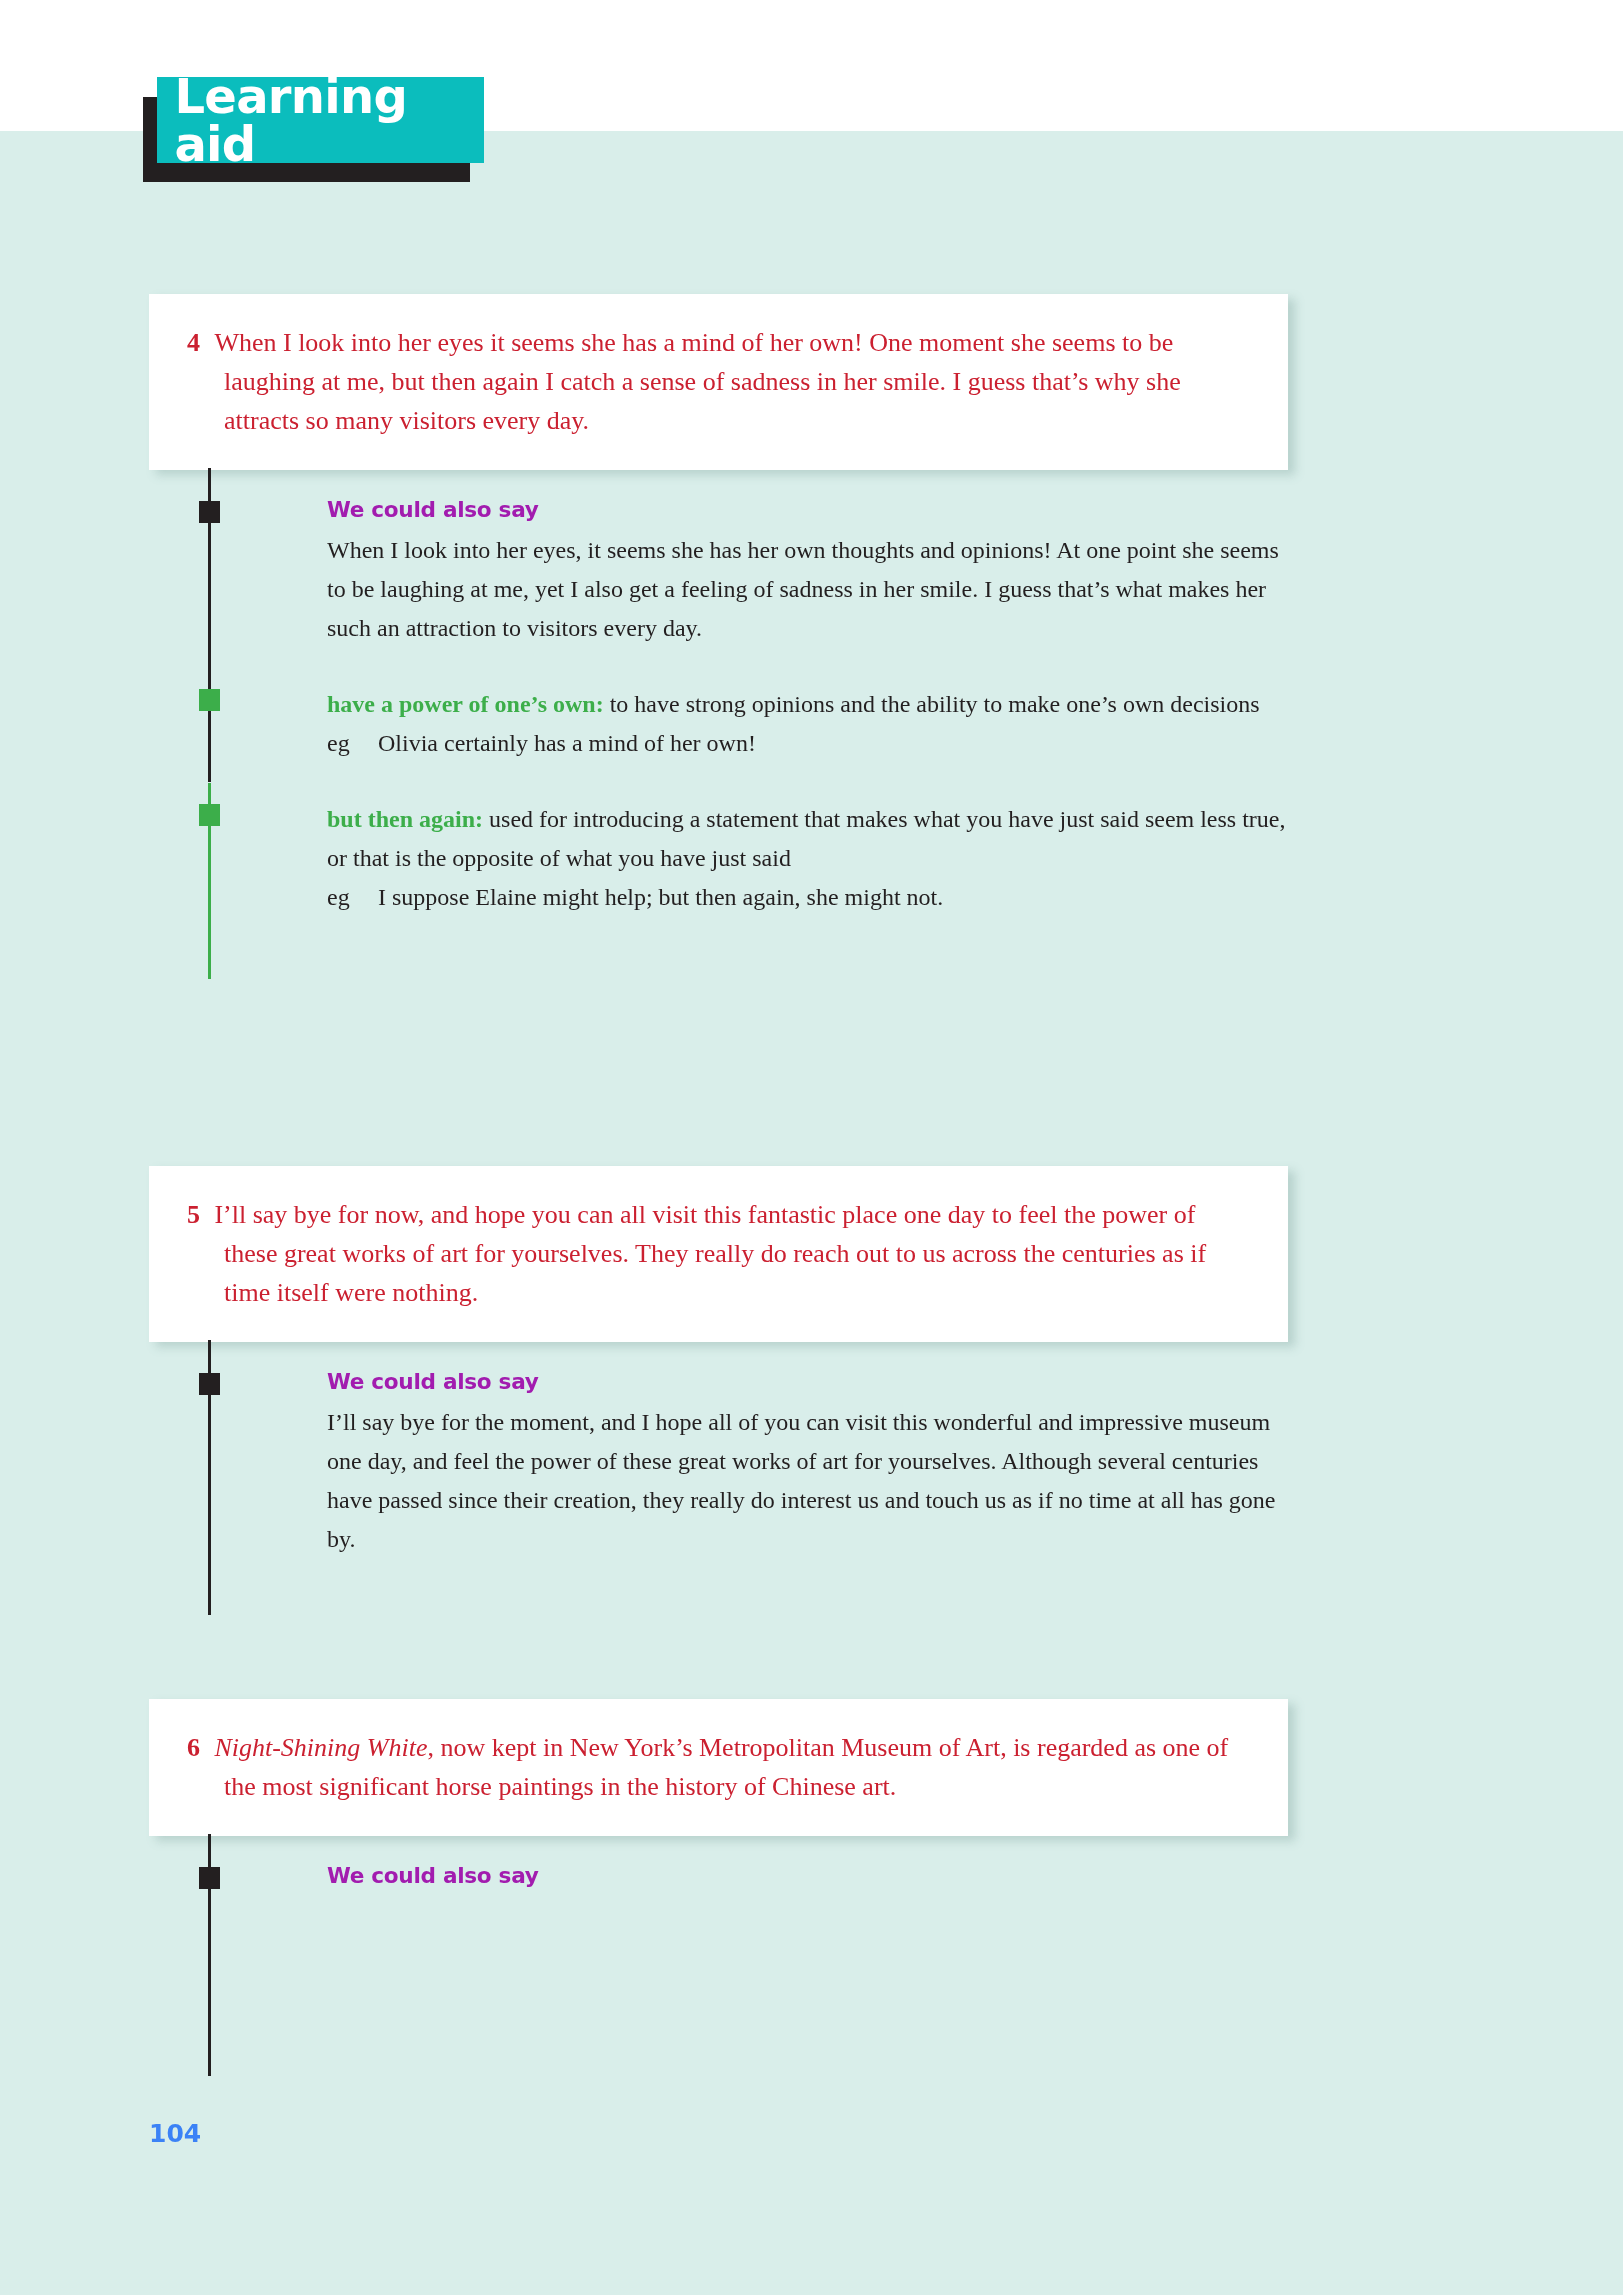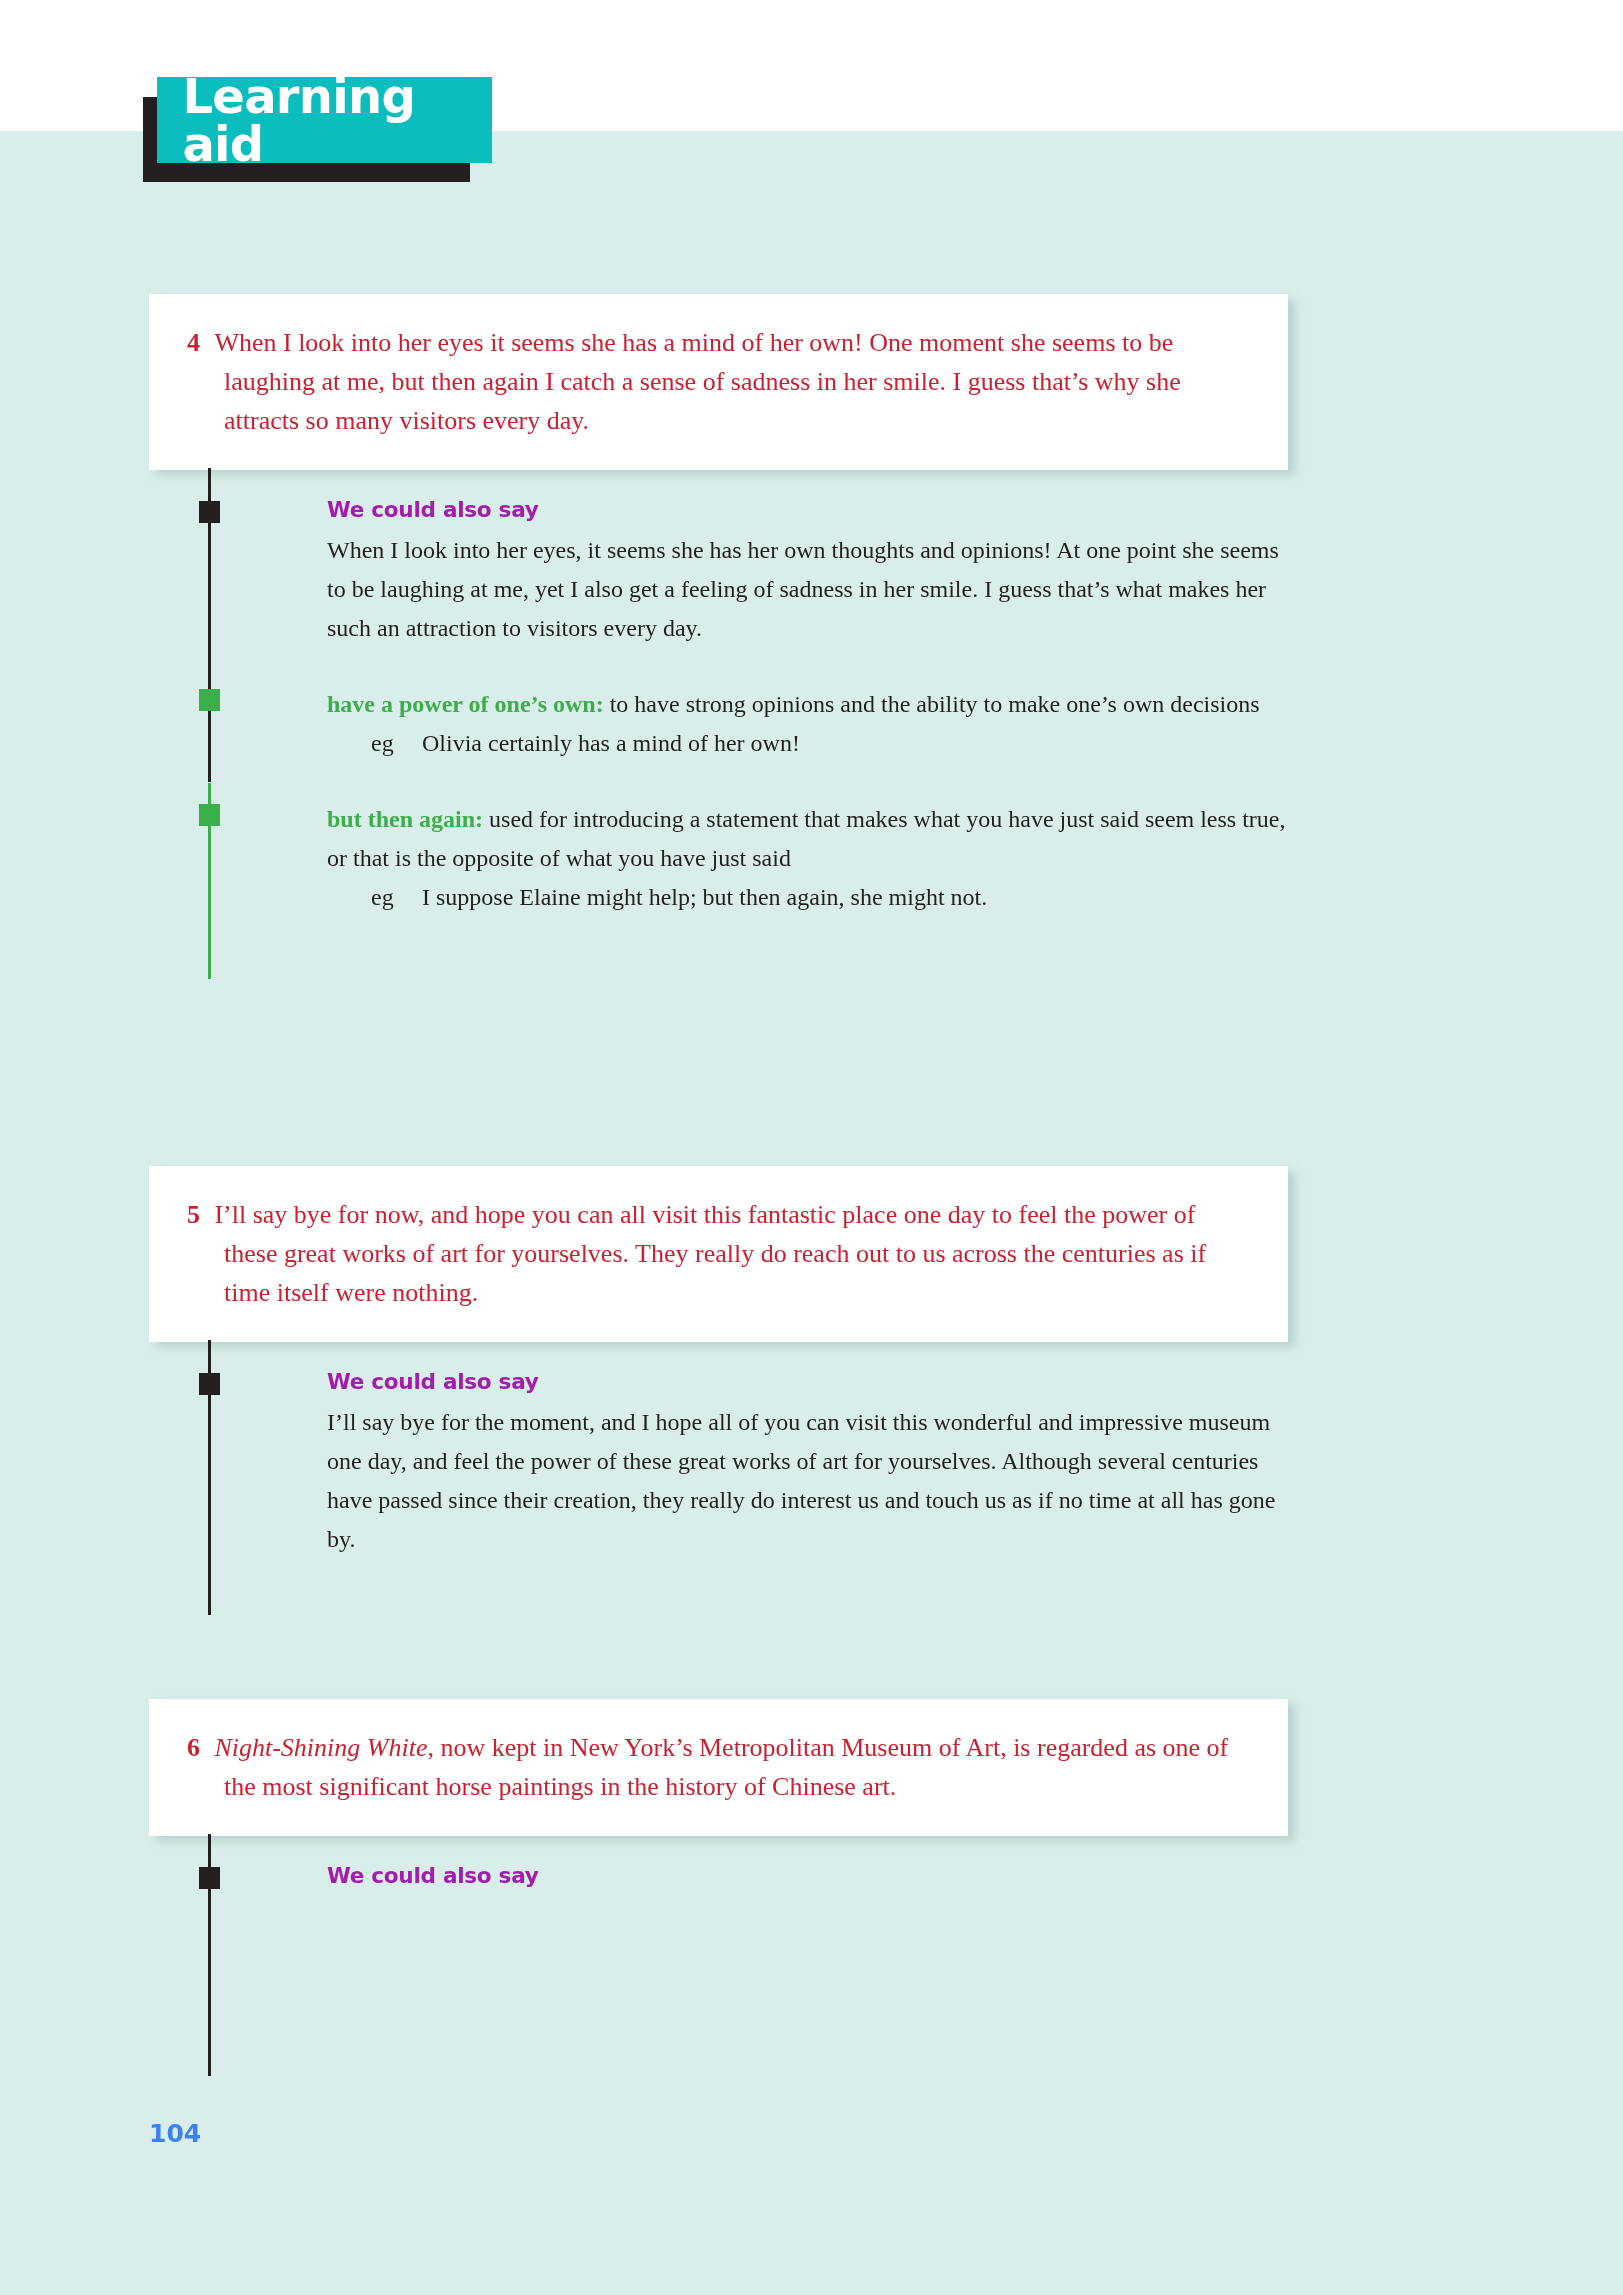--- a/index.html
+++ b/index.html
@@ -50,21 +50,20 @@
   .header-box {
     position: absolute;
     left: 14.4px;
     top: 0px;
     width: 327px;
     height: 86px;
     background: #0bbdbd;
     display: flex;
     align-items: center;
     justify-content: flex-start;
-    padding-left: 8px;
   }
   .header-title {
     font-family: "DejaVu Sans", sans-serif;
     font-weight: bold;
     font-size: 48px;
     color: #ffffff;
     letter-spacing: -0.7px;
     padding-left: 17px;
     line-height: 1;
   }
@@ -154,21 +153,20 @@
   .eg-row {
     font-family: "Liberation Serif", serif;
     font-size: 24px;
     line-height: 1.62;
     color: #231f20;
     display: flex;
   }
   .eg-label {
     width: 51px;
     flex: 0 0 51px;
-    margin-left: 44px;
   }
   .eg-text { }
 
   
   .page-number {
     position: absolute;
     left: 149px;
     top: 2119px;
     font-family: "DejaVu Sans", sans-serif;
     font-weight: bold;

